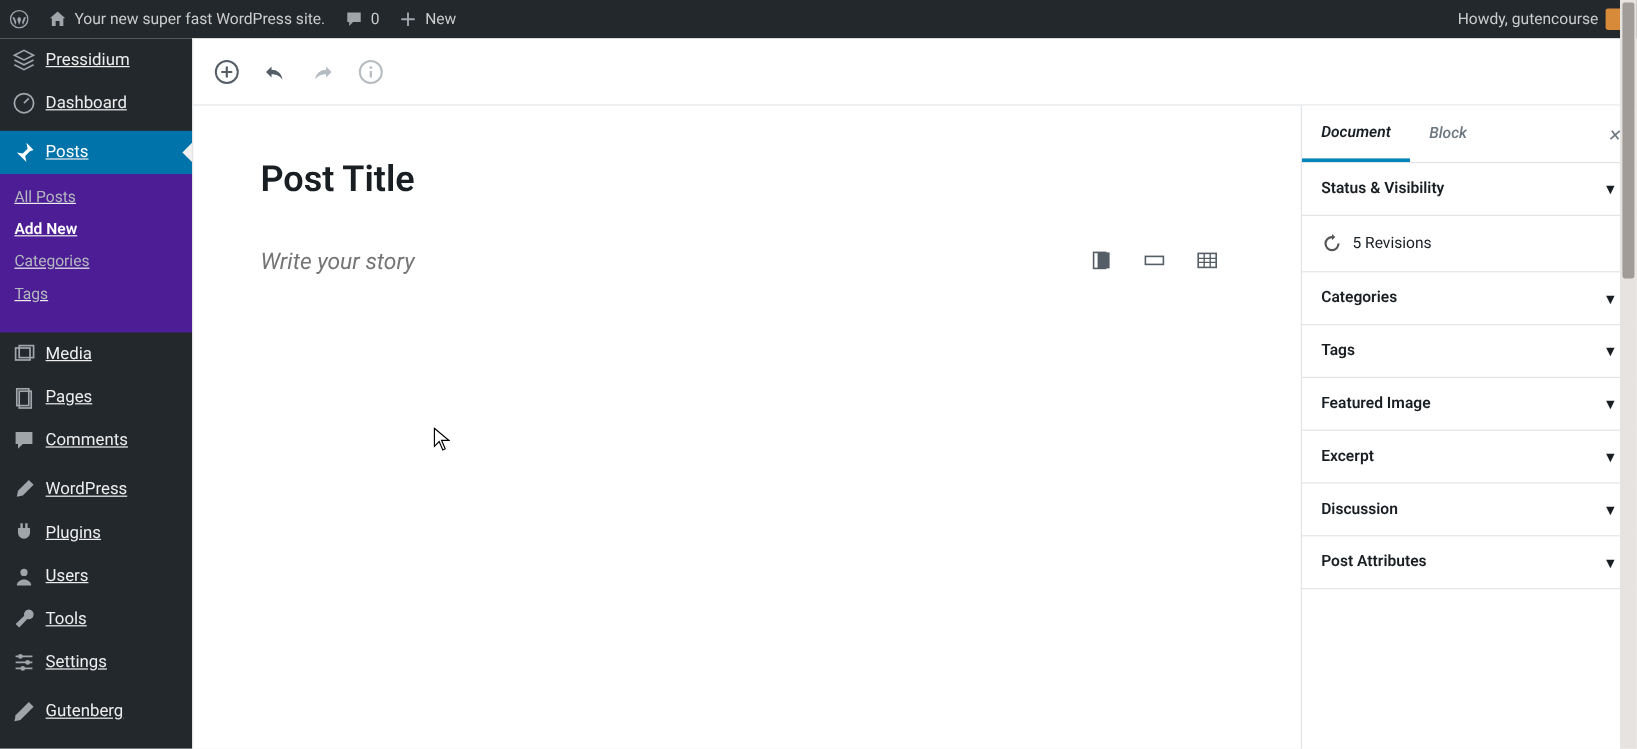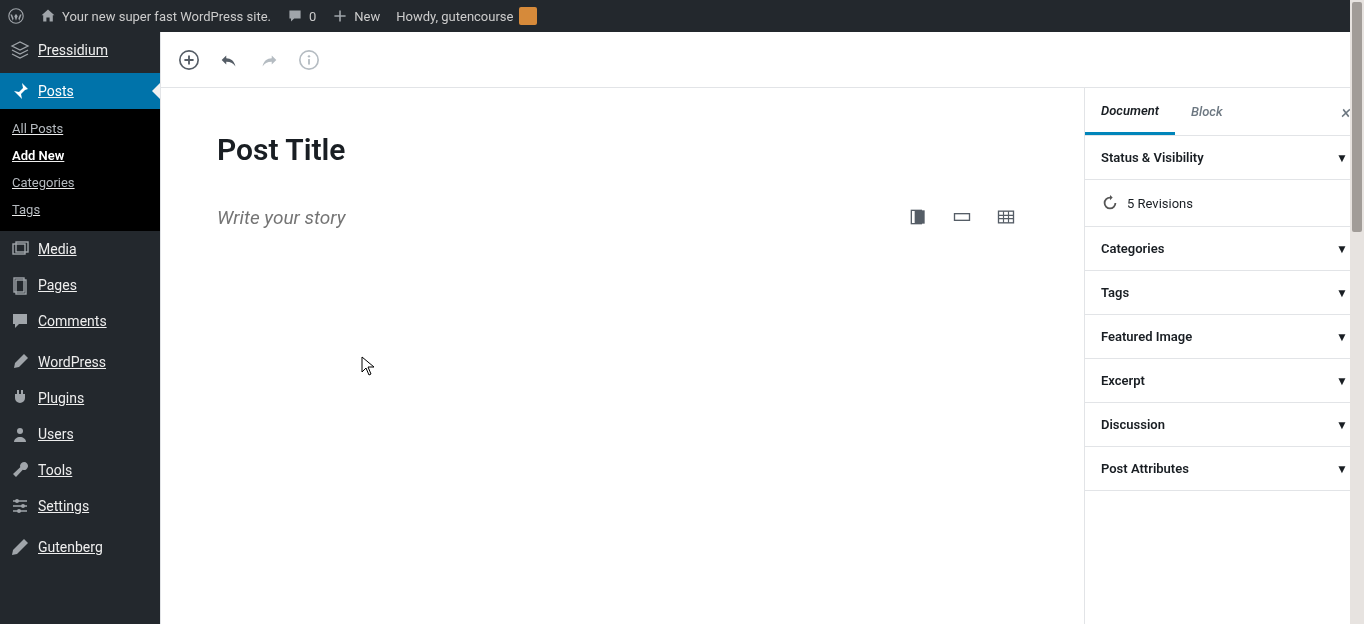--- a/index.html
+++ b/index.html
@@ -1,33 +1,33 @@
 <!DOCTYPE html>
 <html><head>
 <meta charset="utf-8">
 <style>
 * { margin:0; padding:0; box-sizing:border-box; font-family:-apple-system,BlinkMacSystemFont,"Segoe UI",Roboto,sans-serif; }
 body { width:1364px; height:624px; overflow:hidden; background:#f1f1f1; }
 
 
-.adminbar { height:32px; background:#23282d; color:#eee; display:flex; align-items:center; font-size:13px; }
+.adminbar { height:32px; background:#23282d; color:#eee; display:flex; align-items:center; font-size:13px; justify-content:space-between; }
 .adminbar .left, .adminbar .right { display:flex; align-items:center; height:100%; }
 .adminbar .item { display:flex; align-items:center; height:100%; padding:0 8px; cursor:pointer; gap:6px; color:#ccc; }
 .adminbar svg { width:16px; height:16px; fill:#a0a5aa; }
 .avatar { width:18px; height:18px; background:#d68a3a; border-radius:2px; }
 
 
 .wrap { display:flex; height:592px; }
 
 
 .sidebar { width:160px; background:#23282d; color:#eee; font-size:14px; display:flex; flex-direction:column;text-decoration:underline; }
 .sidebar .menu-item { display:flex; align-items:center; padding:8px 10px; gap:8px; color:#eee; cursor:pointer; }
 .sidebar .menu-item.active { background:#0073aa; color:#fff; position:relative; }
 .sidebar .menu-item.active::after { content:""; position:absolute; right:0; top:50%; transform:translateY(-50%); border:8px solid transparent; border-right-color:#f1f1f1; }
-.sidebar .sub { background:#000000; padding:6px 0 8px; }
+.sidebar .sub { background:#4c1d95; padding:6px 0 18px; }
 .sidebar .sub .subitem { padding:6px 12px; font-size:13px; color:#b4b9be; cursor:pointer; }
 .sidebar .sub .subitem.current { color:#fff; font-weight:600; }
 .sidebar svg { width:20px; height:20px; fill:#a0a5aa; flex-shrink:0; }
 .sidebar .menu-item.active svg { fill:#fff; }
 .sidebar .sep { height:5px; }
 
 
 .main { flex:1; background:#fff; display:flex; flex-direction:column; border-left:1px solid #e2e4e7; }
 .toolbar { height:56px; border-bottom:1px solid #e2e4e7; display:flex; align-items:center; justify-content:space-between; padding:0 10px; }
 .toolbar .tl, .toolbar .tr { display:flex; align-items:center; gap:4px; }
@@ -103,20 +103,27 @@
 </div>
 
 <div class="wrap">
 
   <div class="sidebar">
     <div class="menu-item">
       <svg viewBox="0 0 20 20">
           <path d="M2 6l8-4 8 4-8 4zM2 10l8 4 8-4M2 14l8 4 8-4" fill="none" stroke="#a0a5aa" stroke-width="1.3"></path>
         </svg>
       <span>Pressidium</span>
+    </div>
+    <div class="menu-item">
+      <svg viewBox="0 0 20 20">
+          <circle cx="10" cy="10" r="8" fill="none" stroke="#a0a5aa" stroke-width="1.5"></circle>
+          <path d="M10 10l4-4" stroke="#a0a5aa" stroke-width="1.5"></path>
+        </svg>
+      <span>Dashboard</span>
     </div>
     <div class="sep"></div>
     <div class="menu-item active">
       <svg viewBox="0 0 20 20">
           <path d="M12 2l6 6-3 1-4 4 1 5-4-4-5 5 5-5-4-4 5 1 4-4z"></path>
         </svg>
       <span>Posts</span>
     </div>
     <div class="sub">
       <div class="subitem">All Posts</div>

